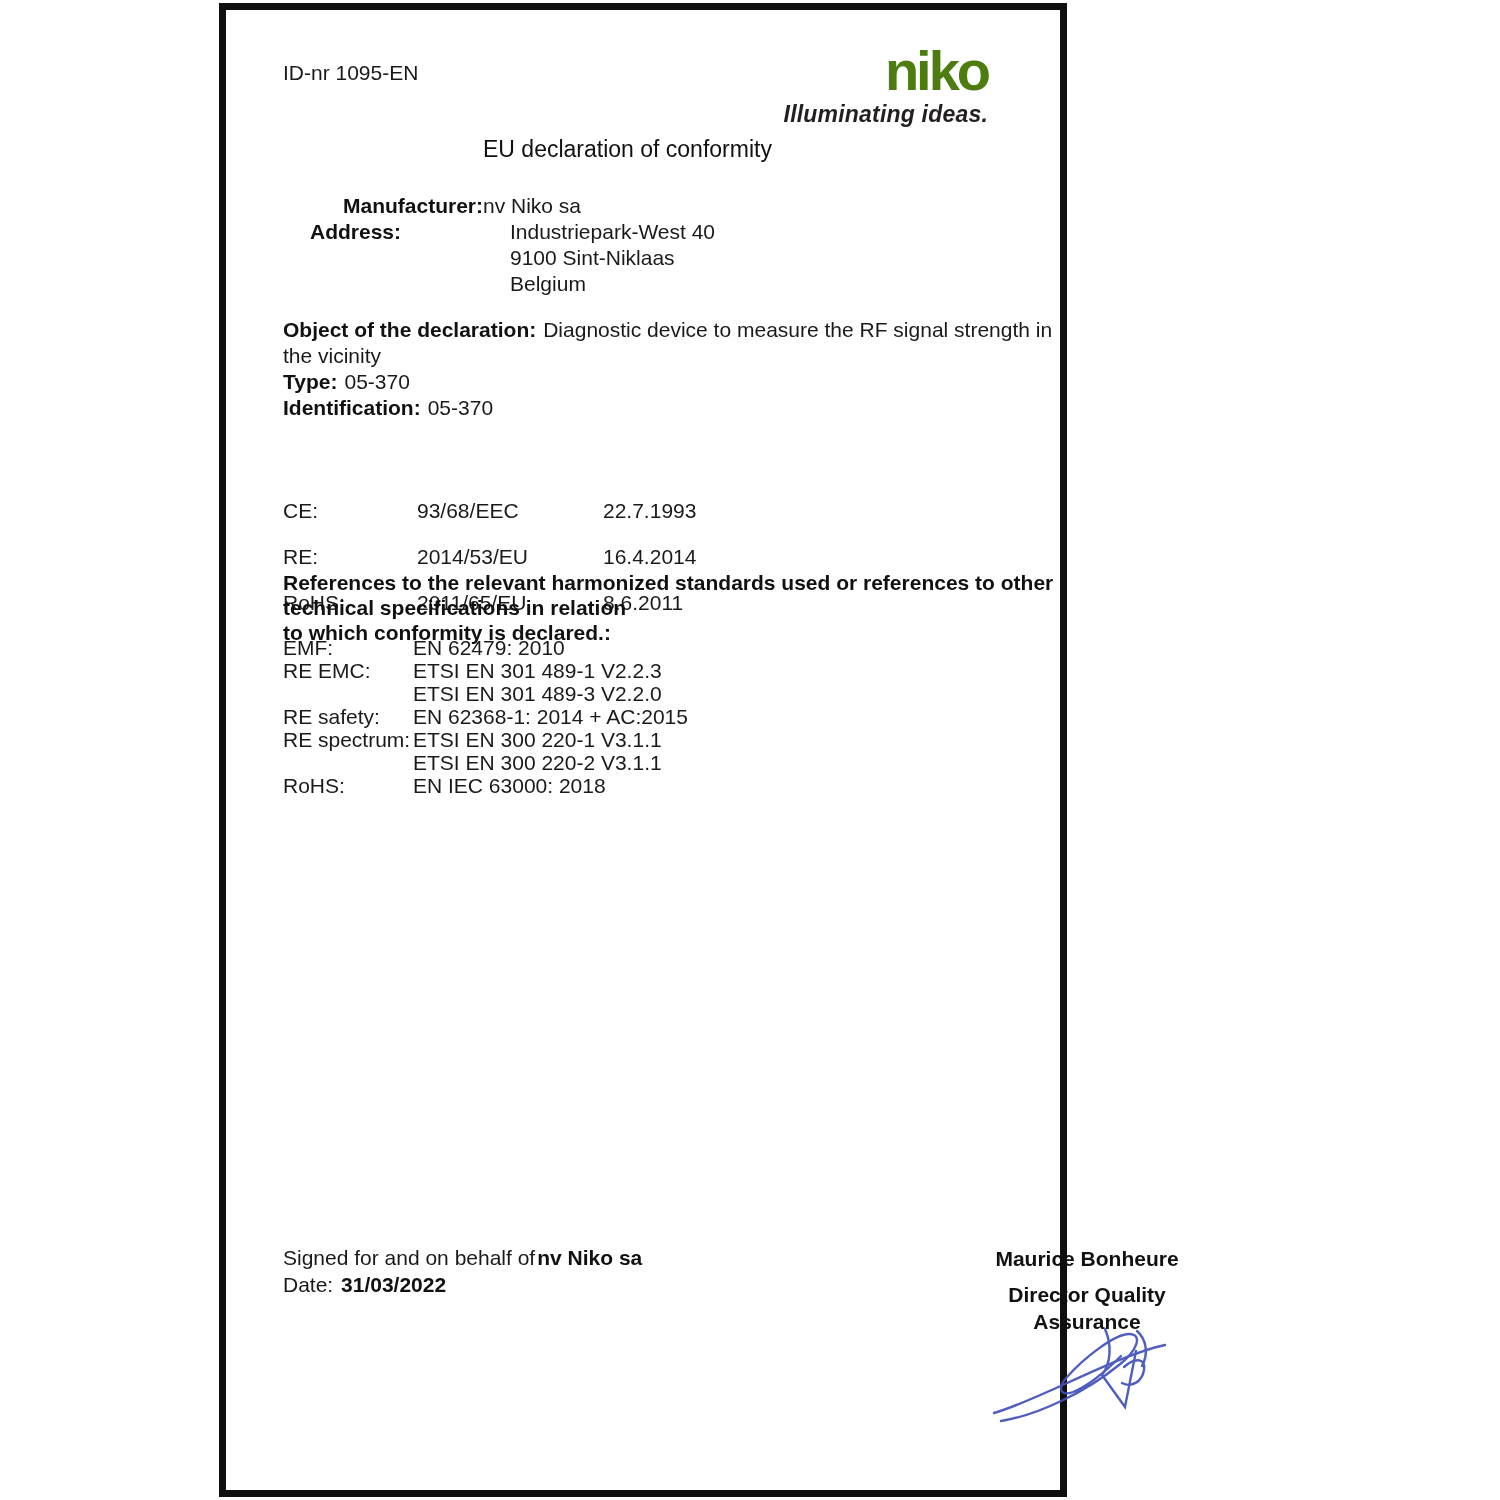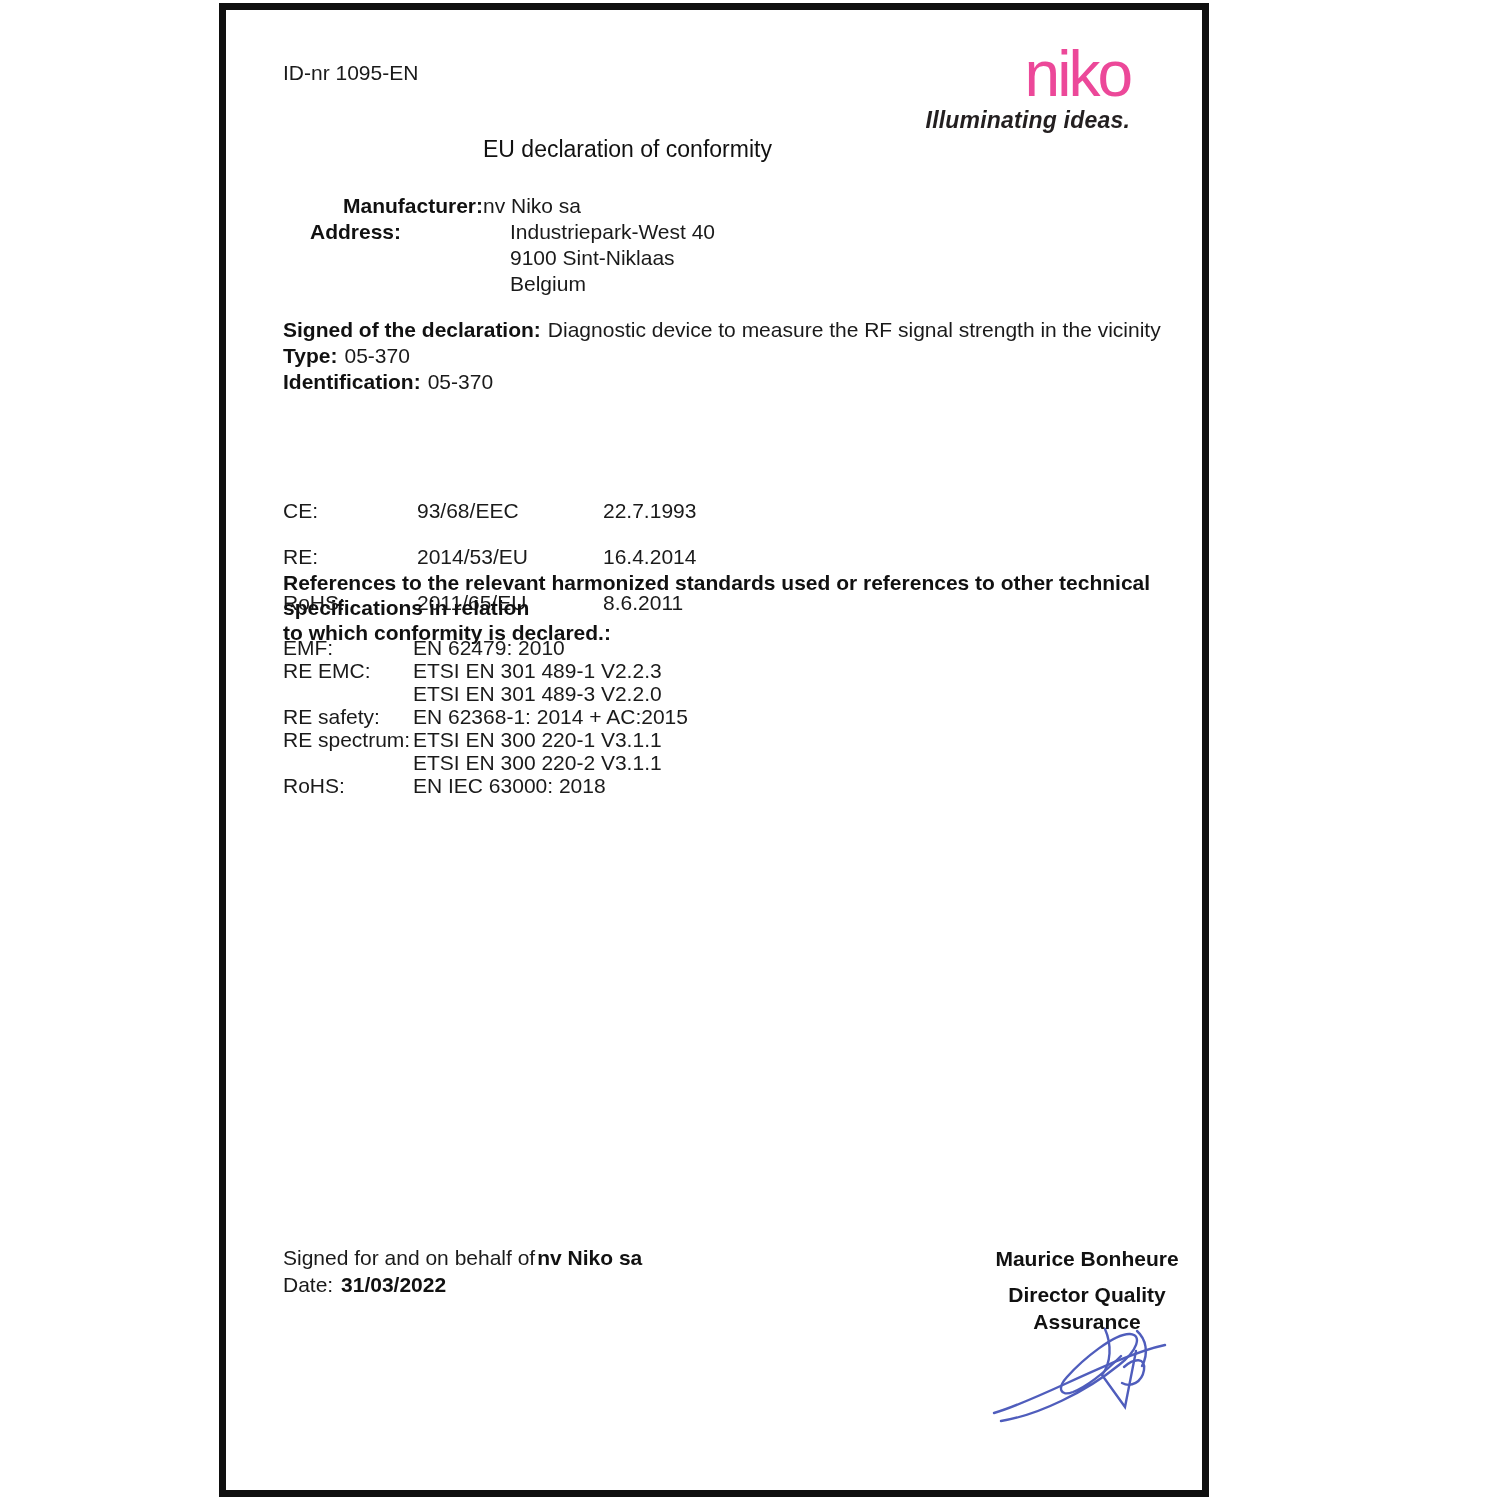--- a/index.html
+++ b/index.html
@@ -9,39 +9,39 @@
     width: 1500px;
     height: 1500px;
     font-family: "Liberation Sans", sans-serif;
     color: #1a1a1a;
     position: relative;
   }
   .page {
     position: absolute;
     left: 219px;
     top: 3px;
-    width: 990px;
+    width: 848px;
     height: 1494px;
     box-sizing: border-box;
     border: 7px solid #0f0f0f;
     background: #ffffff;
   }
   .abs { position: absolute; }
   .body-text { font-size: 21px; line-height: 26px; }
   b, .bold { font-weight: bold; color: #111; }
 
   .id-nr { left: 57px; top: 50px; font-size: 21px; }
 
   .logo-block { right: 72px; top: 38px; text-align: right; color: #1e1b1c; }
   .logo-wordmark {
-    font-size: 64px;
-    font-weight: 400;
+    font-size: 56px;
+    font-weight: 700;
     letter-spacing: -3px;
     line-height: 0.82;
-    color: #ec4899;
+    color: #4d7c0f;
   }
   .logo-tagline {
     font-size: 23px;
     font-style: italic;
     font-weight: 600;
     letter-spacing: 0.2px;
     margin-top: 7px;
     color: #231f20;
   }
 
@@ -101,21 +101,21 @@
     <span class="lbl">Address:</span>
     <span class="val">
       <div>Industriepark-West 40</div>
       <div>9100 Sint-Niklaas</div>
       <div>Belgium</div>
     </span>
   </div>
 
   <div class="abs object-block body-text">
     <div>
-      <span class="lbl-inline">Signed of the declaration:</span><span>Diagnostic device to measure the RF signal strength in the vicinity</span>
+      <span class="lbl-inline">Object of the declaration:</span><span>Diagnostic device to measure the RF signal strength in the vicinity</span>
     </div>
     <div>
       <span class="lbl-inline">Type:</span><span>05-370</span>
     </div>
     <div>
       <span class="lbl-inline">Identification:</span><span>05-370</span>
     </div>
   </div>
 
 

